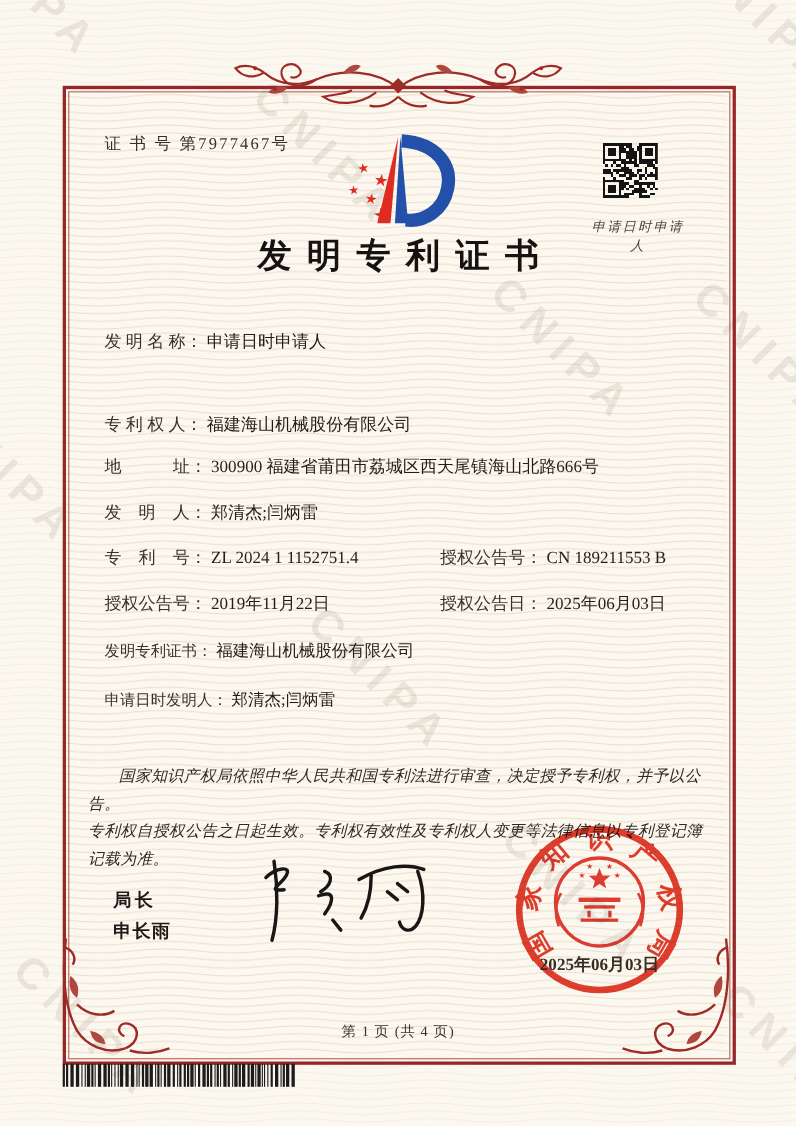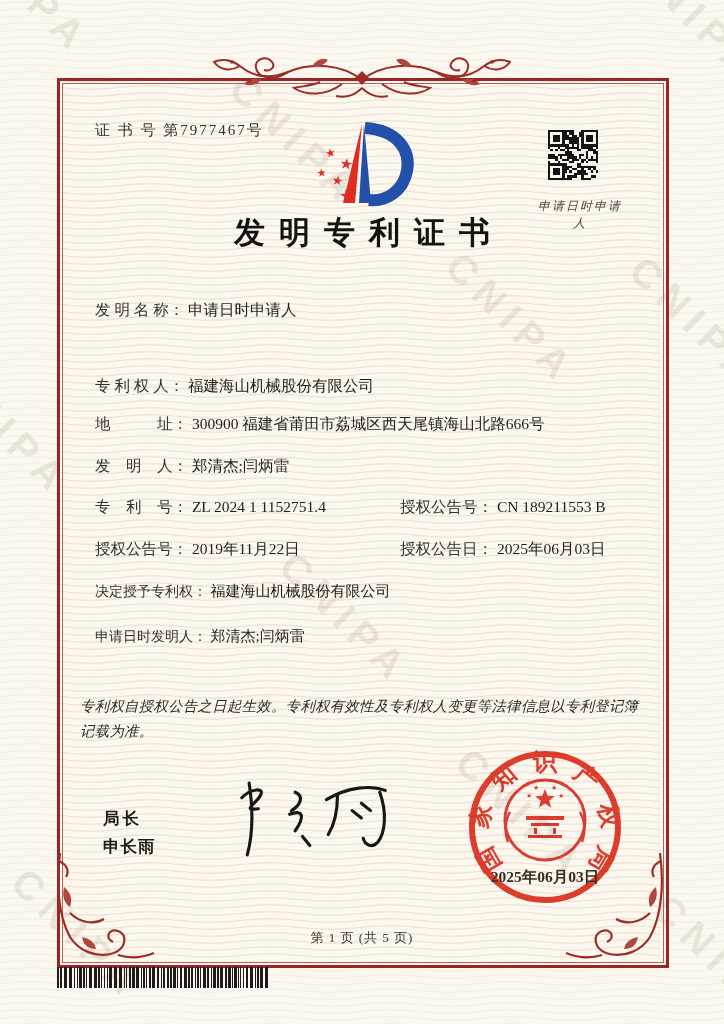--- a/index.html
+++ b/index.html
@@ -438,29 +438,30 @@
 </div>
 <div class="abs field-row" style="top:539px">
   <span class="label">授权公告号：</span>
   <span class="value">2019年11月22日</span>
 </div>
 <div class="abs field-row col2" style="top:539px">
   <span class="label">授权公告日：</span>
   <span class="value">2025年06月03日</span>
 </div>
 <div class="abs field-row row-small" style="top:582px">
-  <span class="label">决定授予专利权：</span>
+  <span class="label">发明专利证书：</span>
   <span class="value">福建海山机械股份有限公司</span>
 </div>
 <div class="abs field-row row-small" style="top:627px">
   <span class="label">申请日时发明人：</span>
   <span class="value">郑清杰;闫炳雷</span>
 </div>
 
 <div class="abs notice">
+  <div class="l1">国家知识产权局依照中华人民共和国专利法进行审查，决定授予专利权，并予以公告。</div>
   <div class="l2">专利权自授权公告之日起生效。专利权有效性及专利权人变更等法律信息以专利登记簿记载为准。</div>
 </div>
 
 <div class="abs sig-title">局长</div>
 <div class="abs sig-name">申长雨</div>
 <svg class="abs sig-script" width="190" height="92" viewBox="0 0 200 100">
   <g fill="none" stroke="#191715" stroke-width="3.4" stroke-linecap="round">
     <path d="M28,28 c10,-10 26,-12 20,-2 c-6,10 -20,16 -2,14"></path>
     <path d="M36,12 c4,26 4,56 -2,78"></path>
     <path d="M86,22 c10,4 6,14 -4,20"></path>
@@ -496,21 +497,21 @@
     <rect x="81" y="91" width="28" height="3"></rect>
     <rect x="84" y="96" width="3" height="6"></rect>
     <rect x="103" y="96" width="3" height="6"></rect>
     <rect x="78" y="103" width="34" height="3"></rect>
     <path d="M58,110 q-6,-16 2,-30" fill="none" stroke="#e0342a" stroke-width="2.4"></path>
     <path d="M132,110 q6,-16 -2,-30" fill="none" stroke="#e0342a" stroke-width="2.4"></path>
   </g>
   <text id="seal-date" x="95" y="150" text-anchor="middle" font-size="15.5" font-weight="600" fill="#2b2016" font-family="'Liberation Serif',serif">2025年06月03日</text>
 </svg>
 
-<div class="abs footer">第 1 页 (共 5 页)</div>
+<div class="abs footer">第 1 页 (共 4 页)</div>
 <div class="abs barcode">
     <span style="width: 2px; background: rgb(28, 28, 28);"></span>
     <span style="width: 1px;"></span>
     <span style="width: 2px; background: rgb(28, 28, 28);"></span>
     <span style="width: 2px;"></span>
     <span style="width: 3px; background: rgb(28, 28, 28);"></span>
     <span style="width: 2px;"></span>
     <span style="width: 3px; background: rgb(28, 28, 28);"></span>
     <span style="width: 2px;"></span>
     <span style="width: 1px; background: rgb(28, 28, 28);"></span>

